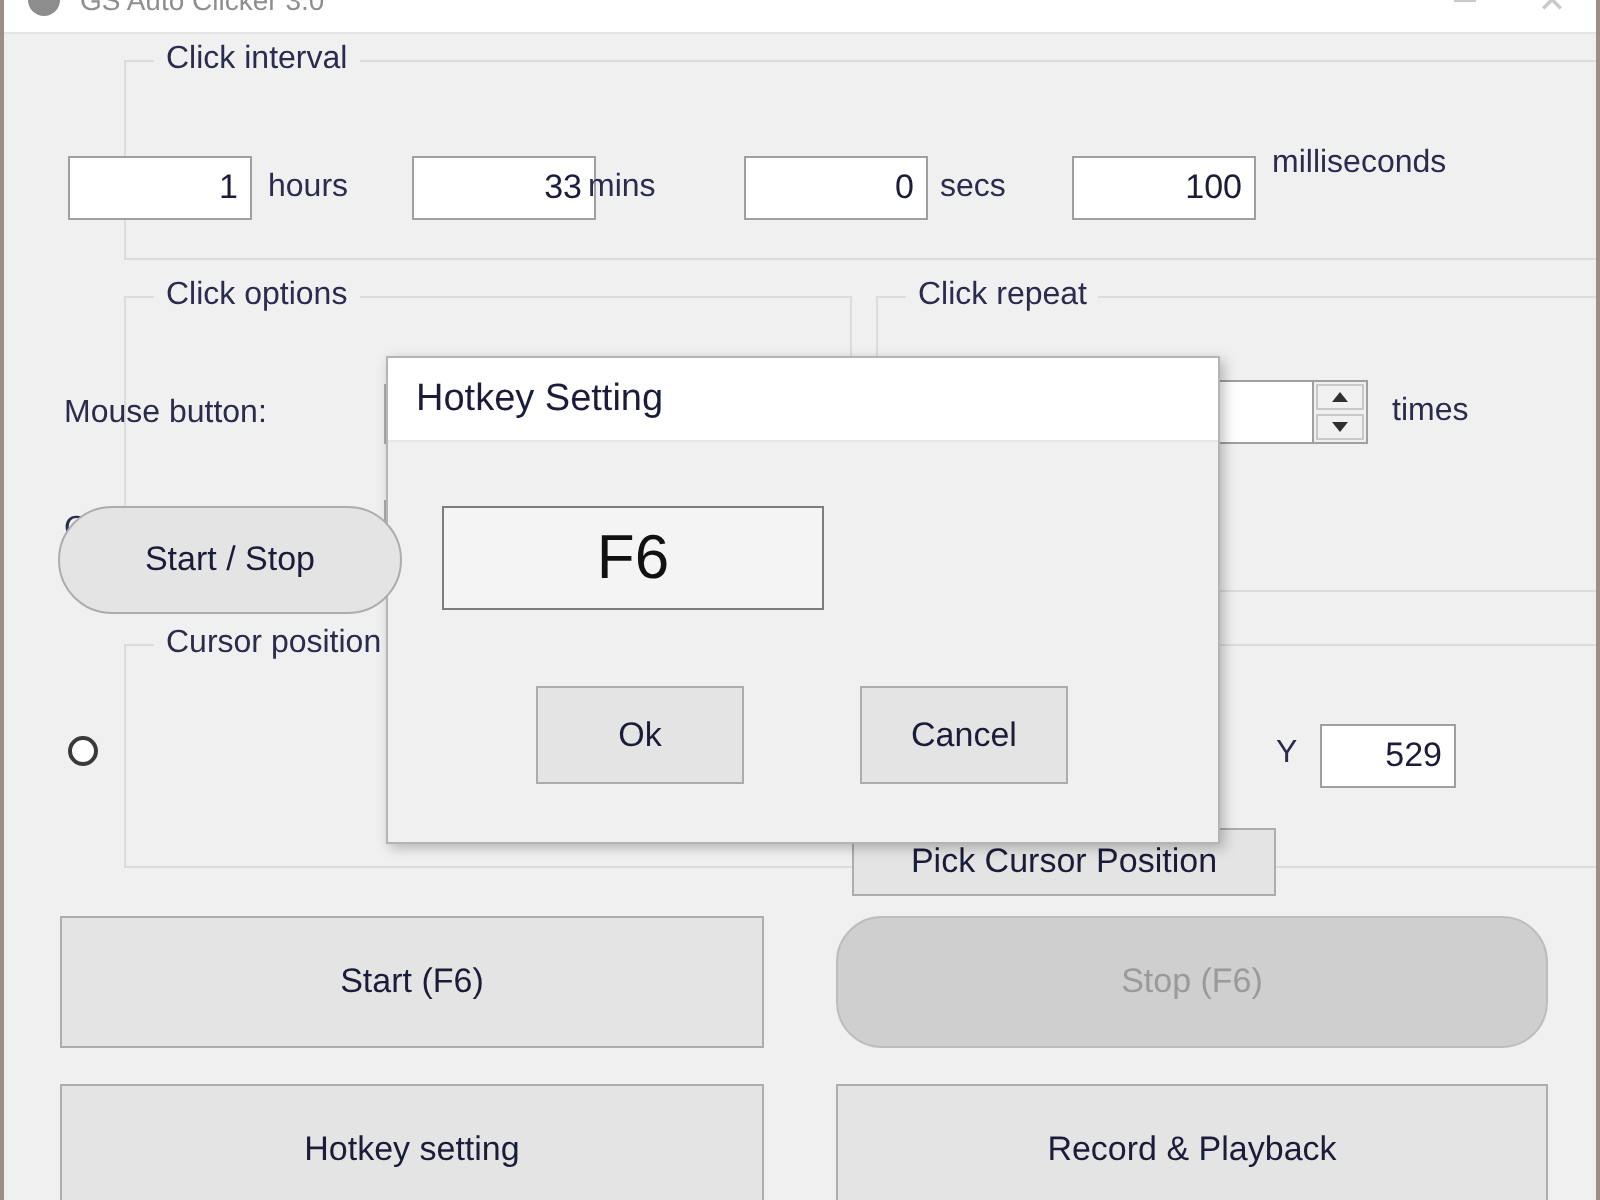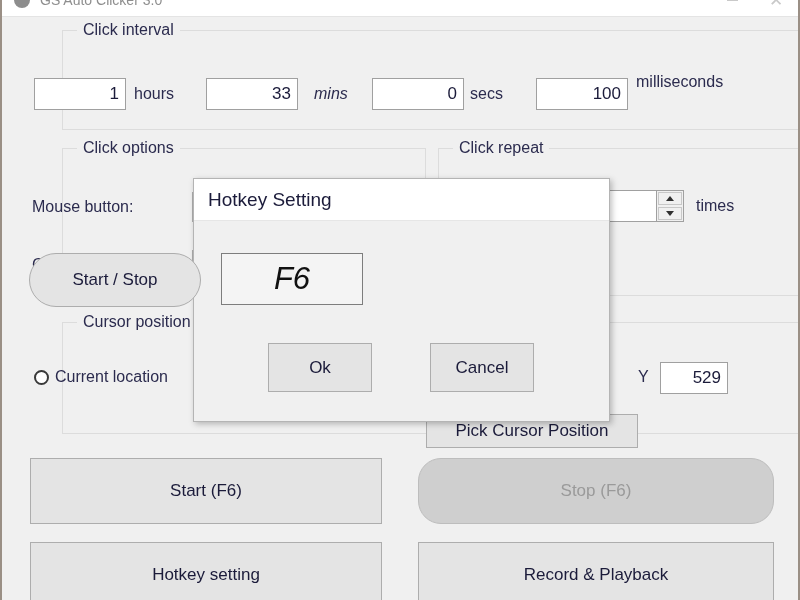--- a/index.html
+++ b/index.html
@@ -107,21 +107,21 @@
     color: #2b2b4e;
     white-space: nowrap;
   }
 
   
   #iv-hours  { left: 32px;  top: 78px; width: 92px;  height: 32px; }
   #iv-mins   { left: 204px; top: 78px; width: 92px;  height: 32px; }
   #iv-secs   { left: 370px; top: 78px; width: 92px;  height: 32px; }
   #iv-ms     { left: 534px; top: 78px; width: 92px;  height: 32px; }
   #lbl-hours { left: 132px; top: 85px; }
-  #lbl-mins  { left: 312px; top: 85px; font-style: italic; }
+  #lbl-mins  { left: 292px; top: 85px; }
   #lbl-secs  { left: 468px; top: 85px; }
   #lbl-ms    { left: 634px; top: 73px; }
 
   
   #lbl-mouse-button { left: 30px; top: 198px; }
   #lbl-click-type   { left: 30px; top: 256px; }
 
   .combobox {
     position: absolute;
     background: #e9e9e9;
@@ -281,31 +281,30 @@
     color: #1b1b3a;
   }
   #dlg-btn-startstop {
     position: absolute;
     left: 27px; top: 253px;
     width: 172px; height: 54px; border-radius: 27px;
   }
   #dlg-key-display {
     position: absolute;
     left: 219px; top: 253px;
-    width: 142px; height: 52px;
+    width: 191px; height: 52px;
     background: #f4f4f4;
     border: 1px solid #7d7d7d;
     box-sizing: border-box;
     display: flex;
     align-items: center;
     justify-content: center;
     font-size: 31px;
     color: #111111;
     font-family: "Liberation Sans", sans-serif;
-    font-style: italic;
   }
   #dlg-btn-ok {
     position: absolute;
     left: 266px; top: 343px;
     width: 104px; height: 49px;
   }
   #dlg-btn-cancel {
     position: absolute;
     left: 428px; top: 343px;
     width: 104px; height: 49px;
@@ -371,21 +370,20 @@
   <div class="radio-row" id="radio-repeat-until">
     <span class="radio-dot checked"></span>
     <span>Repeat until stopped</span>
   </div>
 
   <div class="groupbox" id="grp-cursor-pos">
     <div class="group-title">Cursor position</div>
   </div>
   <div class="radio-row" id="radio-current-loc">
     <span class="radio-dot"></span>
-    <span>Current location</span>
   </div>
   <div class="radio-row" id="radio-pick-loc">
     <span class="radio-dot checked"></span>
     <span>Pick location</span>
   </div>
   <div class="field-label" id="lbl-x">X</div>
   <div class="textbox" id="cp-x"></div>
   <div class="field-label" id="lbl-y">Y</div>
   <div class="textbox" id="cp-y">529</div>
   <div class="button" id="btn-pick-cursor">Pick Cursor Position</div>

